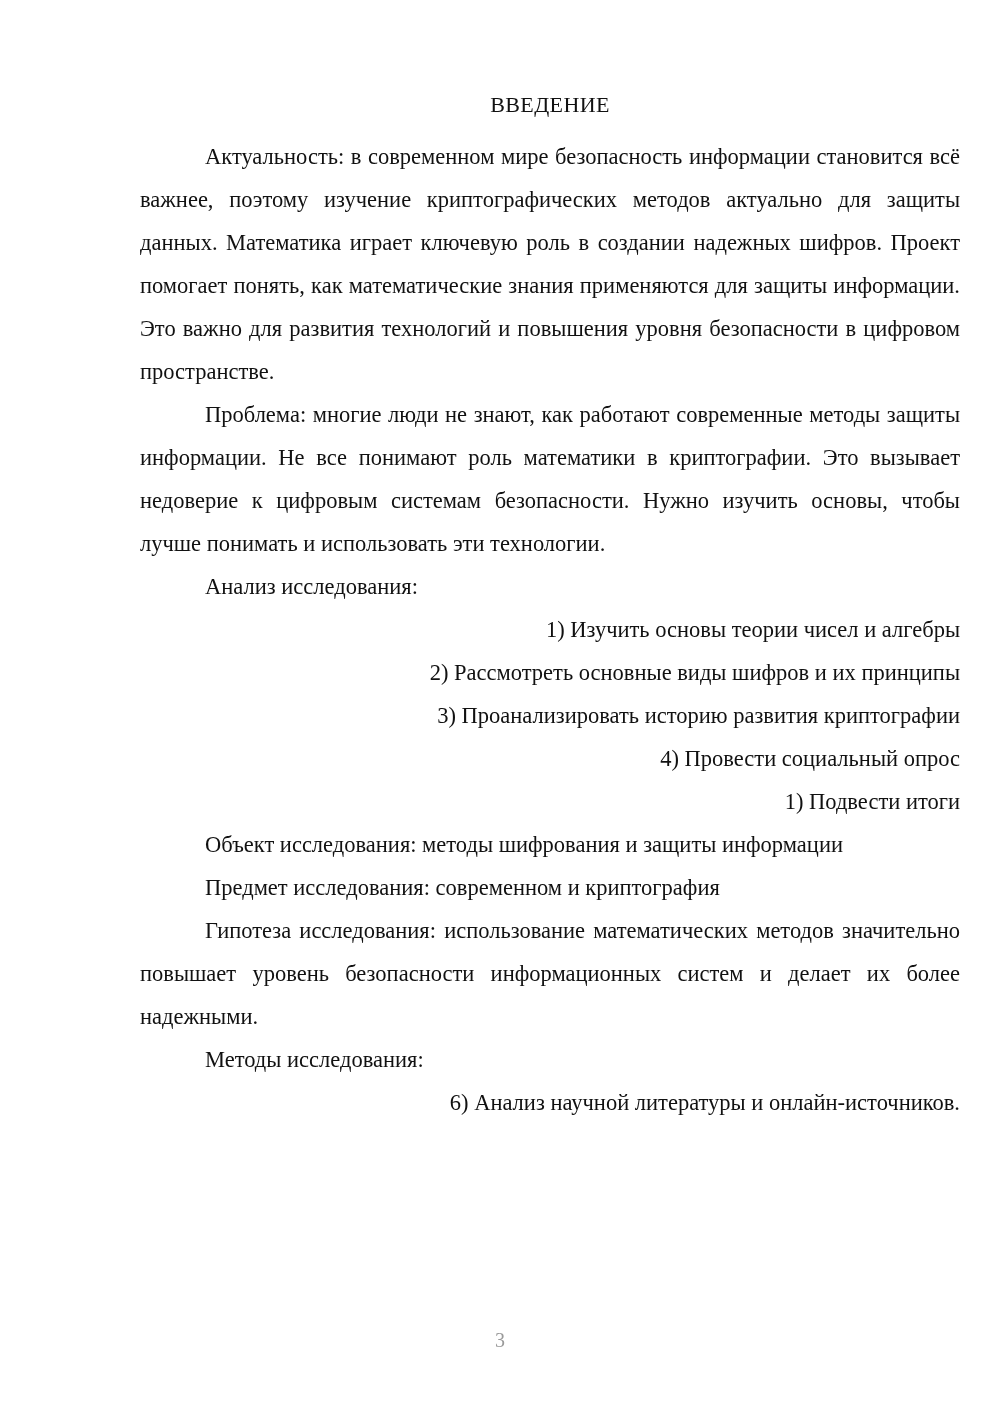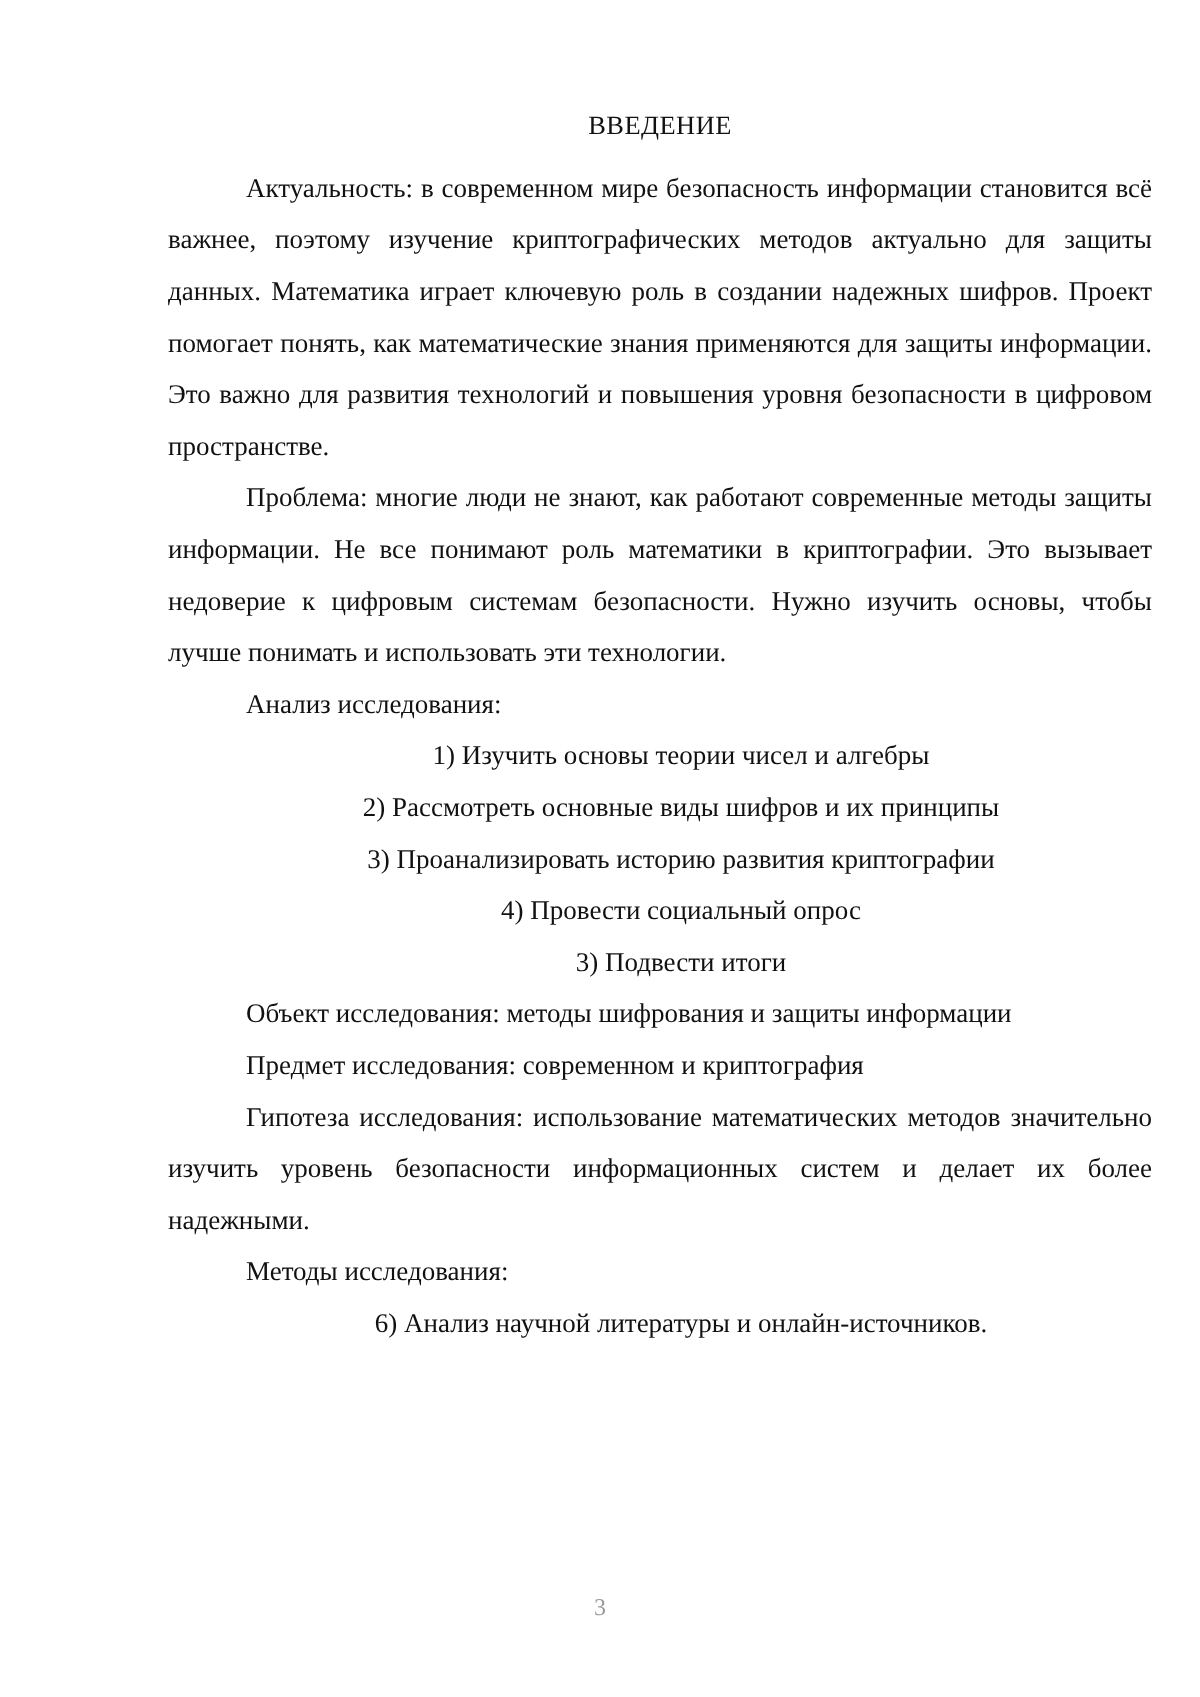--- a/index.html
+++ b/index.html
@@ -42,21 +42,21 @@
     margin: 0;
     hyphens: none;
     font-family: Liberation Serif, serif;
   }
   .para.no-just {
     text-align: left;
   }
   .list-item {
     font-size: 22.5px;
     line-height: 43px;
-    text-align: center;
+    text-align: right;
     text-indent: 0;
     margin: 0;
     padding-left: 35px;
   }
   .page-number {
     position: absolute;
     left: 0;
     right: 0;
     top: 1327px;
     text-align: center;
@@ -74,24 +74,24 @@
     <h1 class="doc-title">ВВЕДЕНИЕ</h1>
 
     <div id="body-blocks">
         <p class="para">Актуальность: в современном мире безопасность информации становится всё важнее, поэтому изучение криптографических методов актуально для защиты данных. Математика играет ключевую роль в создании надежных шифров. Проект помогает понять, как математические знания применяются для защиты информации. Это важно для развития технологий и повышения уровня безопасности в цифровом пространстве.</p>
         <p class="para">Проблема: многие люди не знают, как работают современные методы защиты информации. Не все понимают роль математики в криптографии. Это вызывает недоверие к цифровым системам безопасности. Нужно изучить основы, чтобы лучше понимать и использовать эти технологии.</p>
         <p class="para no-just">Анализ исследования:</p>
         <p class="list-item">1) Изучить основы теории чисел и алгебры</p>
         <p class="list-item">2) Рассмотреть основные виды шифров и их принципы</p>
         <p class="list-item">3) Проанализировать историю развития криптографии</p>
         <p class="list-item">4) Провести социальный опрос</p>
-        <p class="list-item">3) Подвести итоги</p>
+        <p class="list-item">1) Подвести итоги</p>
         <p class="para no-just">Объект исследования: методы шифрования и защиты информации</p>
         <p class="para no-just">Предмет исследования: современном и криптография</p>
-        <p class="para">Гипотеза исследования: использование математических методов значительно изучить уровень безопасности информационных систем и делает их более надежными.</p>
+        <p class="para">Гипотеза исследования: использование математических методов значительно повышает уровень безопасности информационных систем и делает их более надежными.</p>
         <p class="para no-just">Методы исследования:</p>
         <p class="list-item">6) Анализ научной литературы и онлайн-источников.</p>
       </div>
   </div>
 
   <div class="page-number">3</div>
 
 </div>
 
 </body></html>

